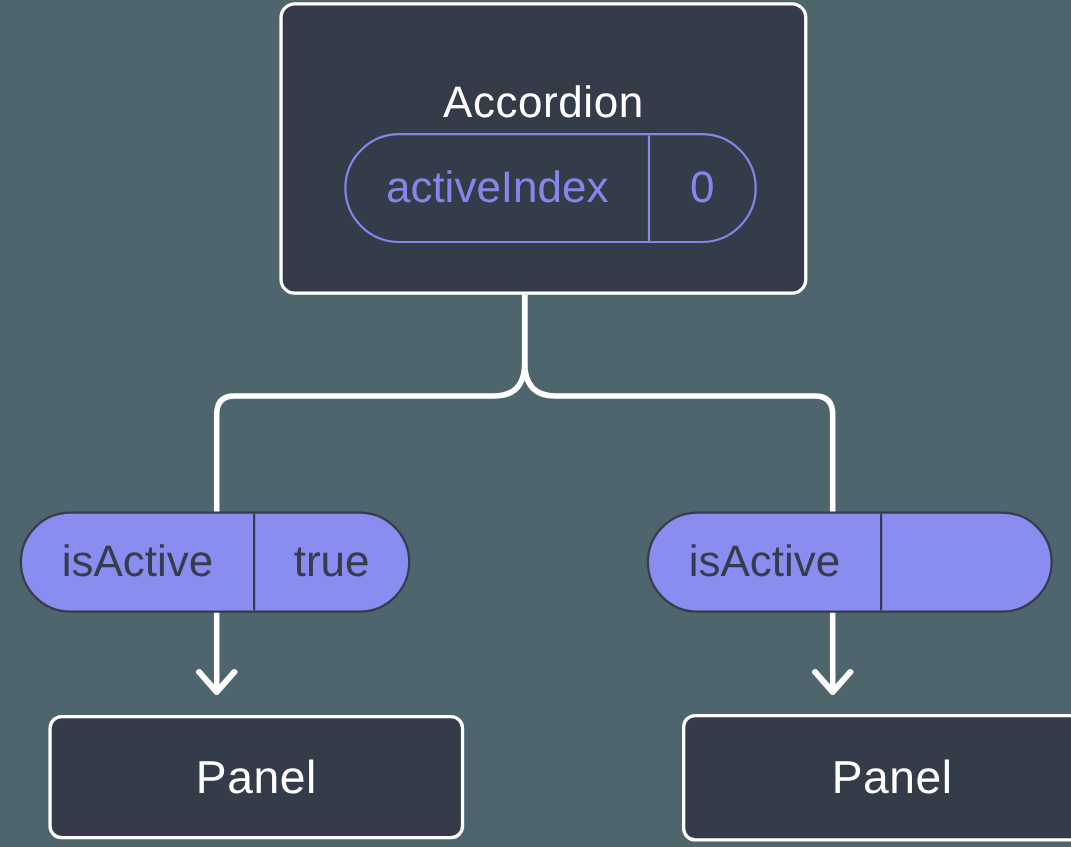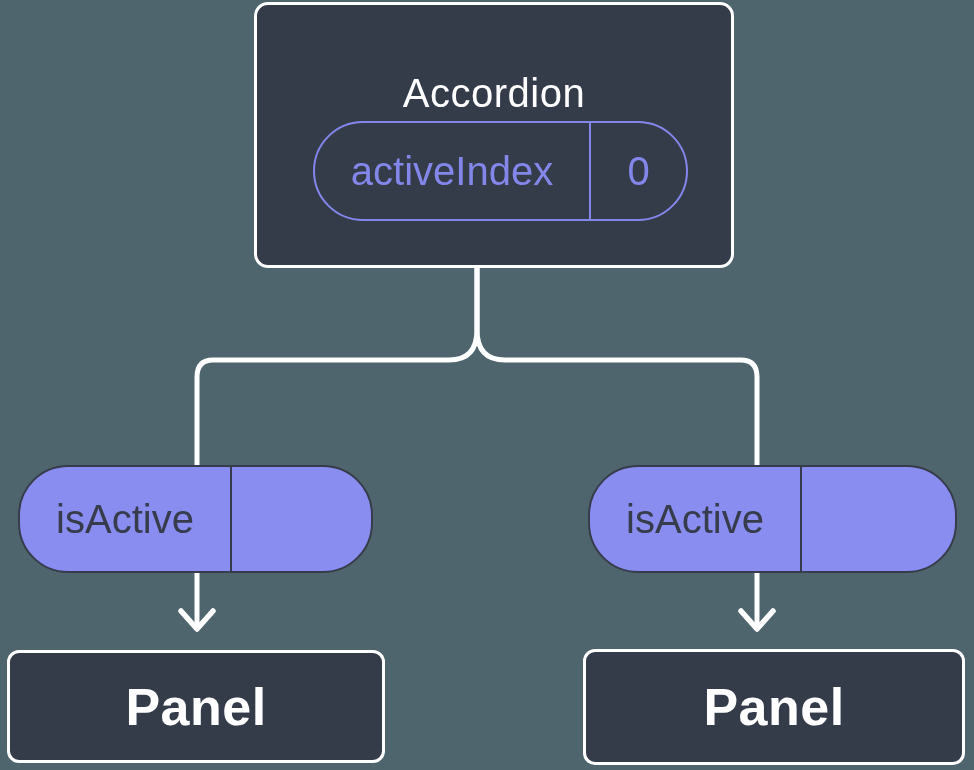--- a/index.html
+++ b/index.html
@@ -71,39 +71,40 @@
     width: 375px; height: 100px;
     border: 2px solid var(--accent_purple, #8487ea);
     background: transparent;
     color: var(--accent_purple, #8487ea);
   }
   .pill-state .seg-name  { width: 276px; border-right: 2px solid var(--accent_purple, #8487ea); }
   .pill-state .seg-value { flex: 1; }
 
   .pill-prop {
     position: absolute;
-    height: 108px;
+    height: 92px;
     background: var(--pill_fill, #8a8df0);
     border: 2px solid var(--pill_text_dark, #363c4b);
     color: var(--pill_text_dark, #363c4b);
   }
   .pill-prop .seg-name  { width: 212px; border-right: 2px solid var(--pill_text_dark, #363c4b); }
   .pill-prop .seg-value { flex: 1; }
   .pill-prop-left  { left: 18px;  top: 465px; width: 355px; }
   .pill-prop-right { left: 588px; top: 465px; width: 369px; }
 
   .node-panel {
     display: flex;
     align-items: center;
     justify-content: center;
     border-radius: 12px;
     color: var(--title_text, #ffffff);
-    font-size: 52px;
-    font-weight: 700;
+    font-size: 42px;
+    font-weight: 400;
     letter-spacing: 0.5px;
+    margin-left: 37px;
   }
   .node-panel-left  { left: 7px;   top: 650px; width: 378px; height: 113px; }
   .node-panel-right { left: 583px; top: 649px; width: 382px; height: 116px; }
 </style>
 </head>
 <body>
 
 <div id="stage">
 
   <svg class="connectors" viewBox="0 0 974 770" xmlns="http://www.w3.org/2000/svg">
@@ -116,20 +117,21 @@
   <div class="node node-root">
     <div class="node-title">Accordion</div>
     <div class="pill pill-state">
       <div class="seg seg-name">activeIndex</div>
       <div class="seg seg-value">0</div>
     </div>
   </div>
 
   <div class="pill pill-prop pill-prop-left">
     <div class="seg seg-name">isActive</div>
+    <div class="seg seg-value">true</div>
   </div>
 
   <div class="pill pill-prop pill-prop-right">
     <div class="seg seg-name">isActive</div>
   </div>
 
   <div class="node node-panel node-panel-left">
     <span>Panel</span>
   </div>
 

